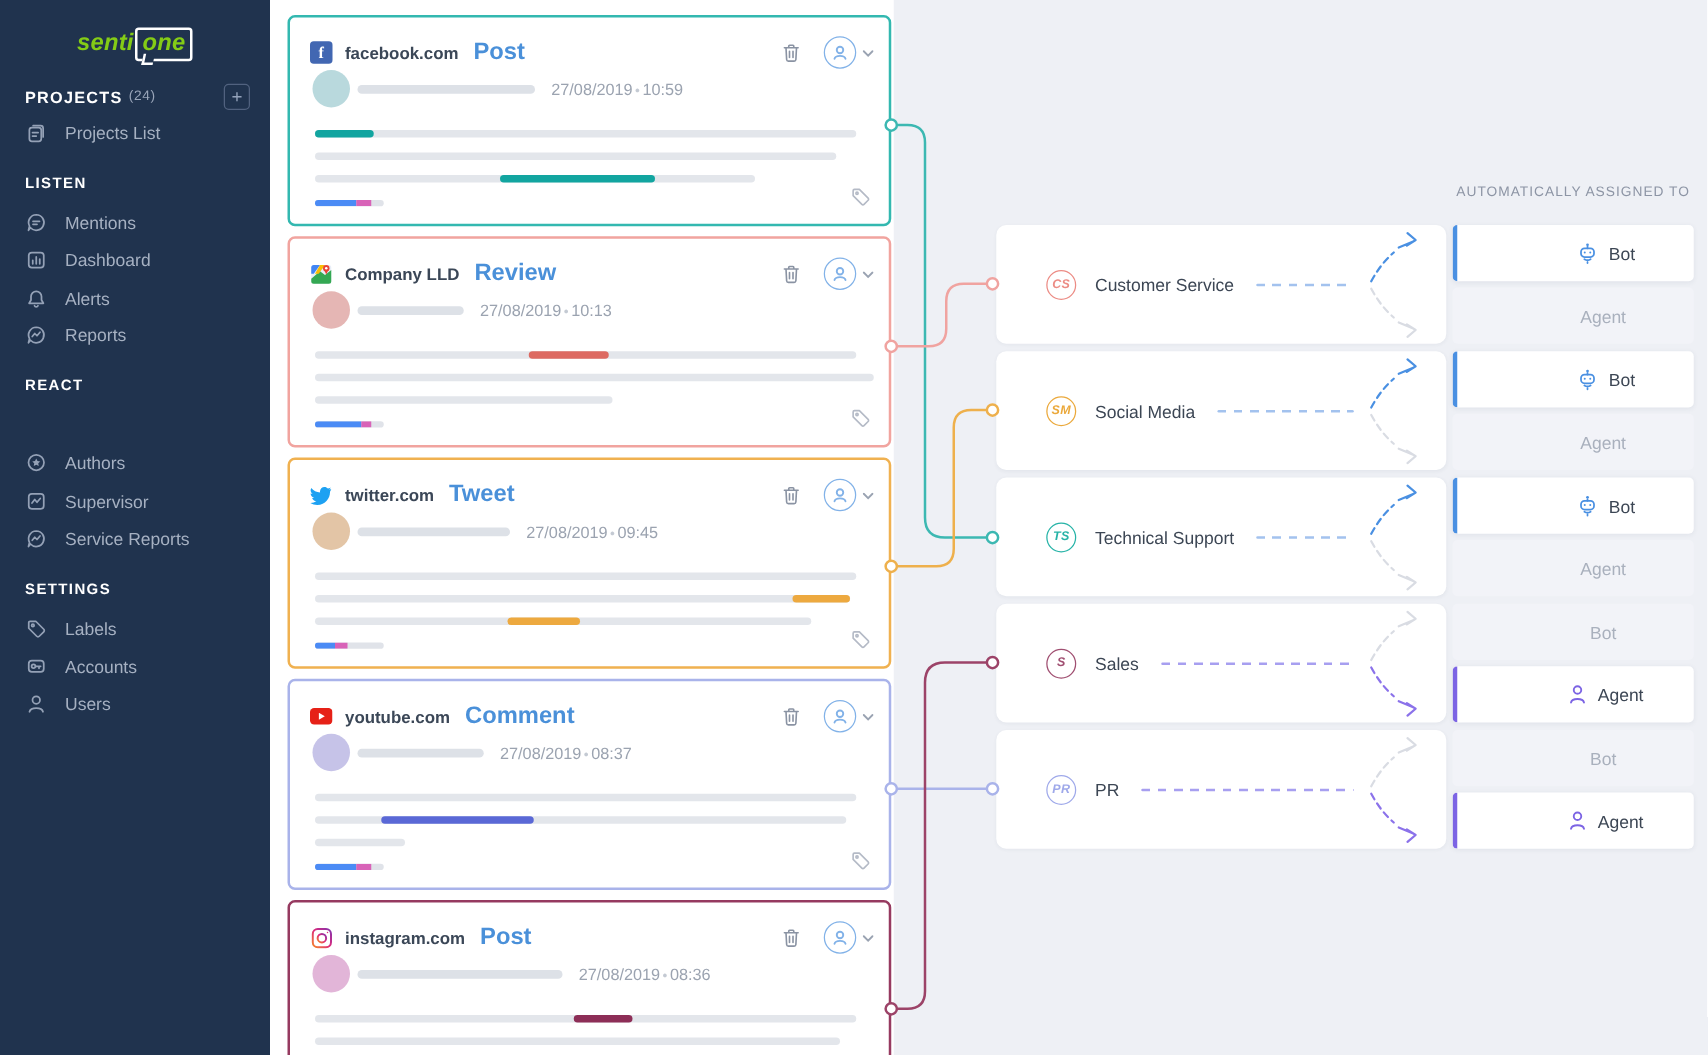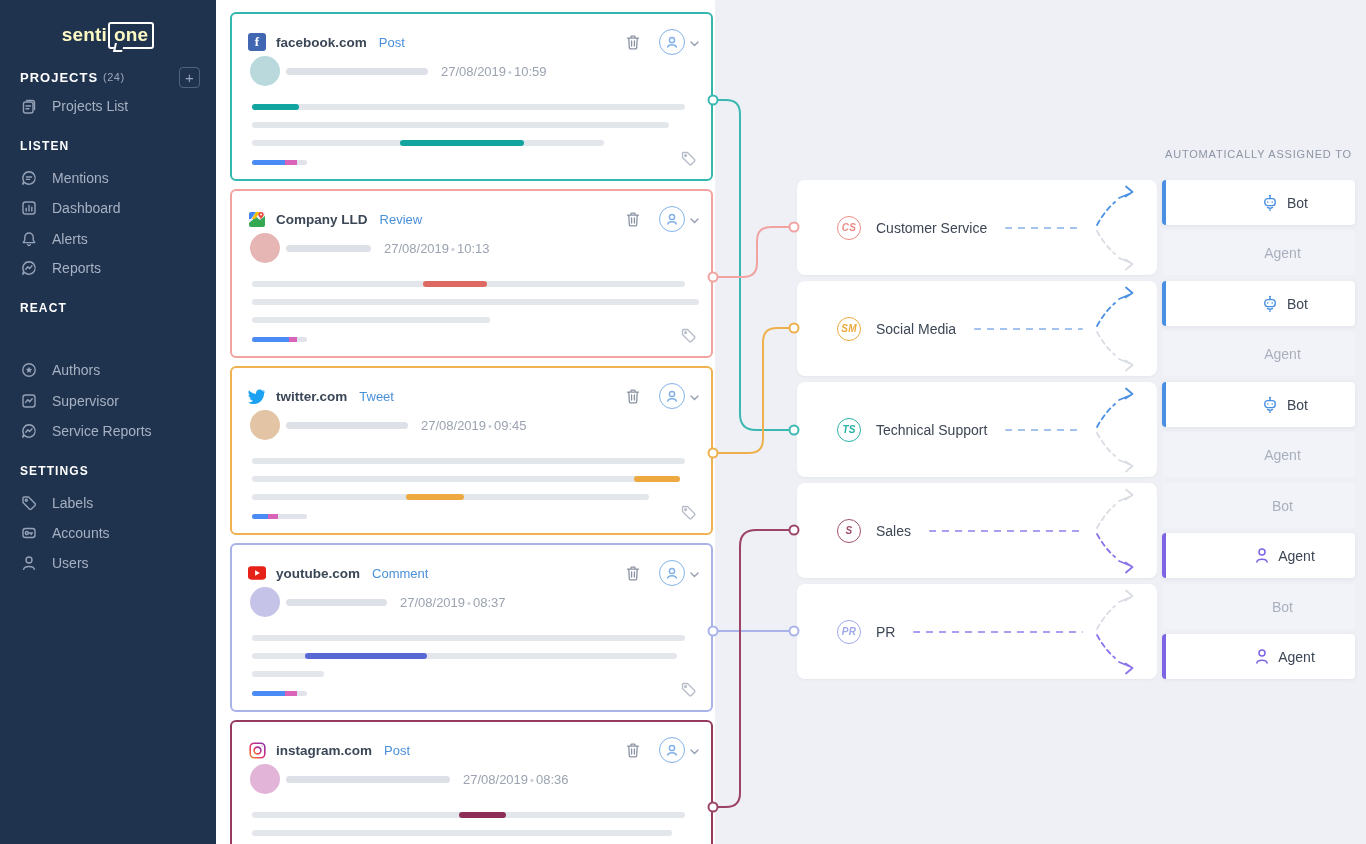--- a/index.html
+++ b/index.html
@@ -2,22 +2,22 @@
 <html><head>
 <meta charset="utf-8">
 <style>
   * { margin:0; padding:0; box-sizing:border-box; }
   html,body { width:1366px; height:844px; overflow:hidden; background:#fff;
     font-family:"Liberation Sans", sans-serif; }
   #app { position:relative; width:1366px; height:844px; background:#fff; overflow:hidden; }
 
   
   #sidebar { position:absolute; left:0; top:0; width:216px; height:844px; background:#20334e; z-index:5; }
-  .logo { position:absolute; top:22px; left:0; width:216px; text-align:center; color:#fef9c3;
-    font-size:19px; font-weight:600; letter-spacing:.2px; }
+  .logo { position:absolute; top:22px; left:0; width:216px; text-align:center; color:#84cc16;
+    font-size:19px; font-weight:600; letter-spacing:.2px;font-style:italic; }
   .logo .boxed { display:inline-block; border:2px solid #fff; border-radius:3px; padding:0 4px 1px 4px;
     margin-left:1px; position:relative; }
   .logo .boxed::after { content:""; position:absolute; left:4px; bottom:-5px; width:7px; height:7px;
     background:#20334e; border-left:2px solid #fff; border-bottom:2px solid #fff;
     transform:skewX(-12deg); }
   .proj-row { position:absolute; top:66px; left:20px; right:16px; height:22px; display:flex; align-items:center; }
   .proj-label { color:#ffffff; font-size:13px; font-weight:700; letter-spacing:1px; }
   .proj-count { color:#9aa6ba; font-size:11px; font-weight:400; margin-left:5px; letter-spacing:.5px; }
   .proj-add { margin-left:auto; width:21px; height:21px; border:1px solid #51627f; border-radius:4px;
     color:#93a2ba; font-size:15px; line-height:19px; text-align:center; cursor:pointer; }
@@ -30,21 +30,21 @@
   
   #graypanel { position:absolute; left:715px; top:0; width:651px; height:844px; background:#eef0f5; z-index:0; }
 
   
   .card { position:absolute; left:230px; width:483px; height:169px; background:#fff;
     border:2px solid var(--ac); border-radius:6px; z-index:1; }
   .card.c0{--ac:#33b8b0;} .card.c1{--ac:#f1a49f;} .card.c2{--ac:#f0b150;}
   .card.c3{--ac:#a9b3ea;} .card.c4{--ac:#963a60;}
   .card-head { position:absolute; top:15px; left:16px; right:12px; height:26px; display:flex; align-items:center; }
   .src-name { color:#3b4757; font-size:13.5px; font-weight:600; margin-left:10px; }
-  .src-type { color:#4a90d9; font-size:13px; margin-left:12px; text-decoration:none; cursor:pointer; }
+  .src-type { color:#4a90d9; font-size:19px; margin-left:12px; text-decoration:none; cursor:pointer;font-weight:bold; }
   .head-sp { flex:1; }
   .hicon { display:flex; align-items:center; cursor:pointer; }
   .hicon.trash { margin-right:18px; }
   .hicon svg { stroke:#8a93a3; fill:none; stroke-width:1.3; stroke-linecap:round; }
   .assign-circ { width:26px; height:26px; border:1.5px solid #82b2e8; border-radius:50%;
     display:flex; align-items:center; justify-content:center; cursor:pointer; }
   .assign-circ svg { stroke:#82b2e8; fill:none; stroke-width:1.5; stroke-linecap:round; }
   .chev { margin-left:5px; cursor:pointer; }
   .chev svg { stroke:#9aa3b2; fill:none; stroke-width:1.5; stroke-linecap:round; }
   .avatar { position:absolute; left:18px; top:42px; width:30px; height:30px; border-radius:50%; }

